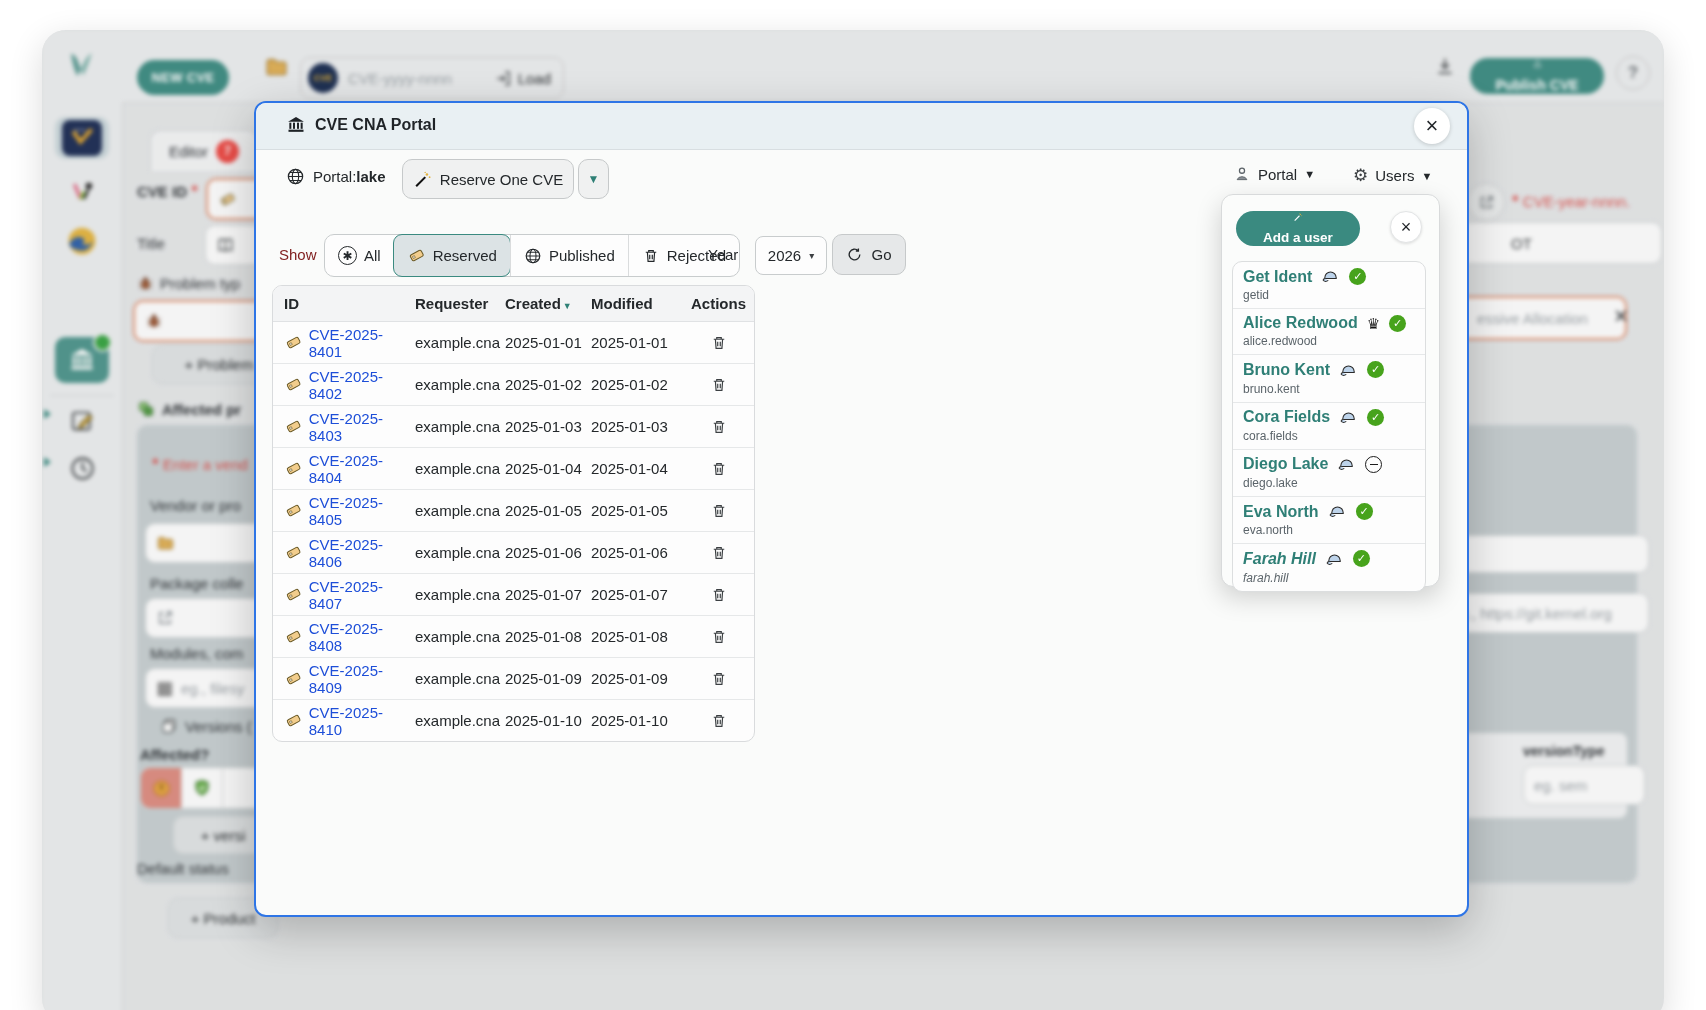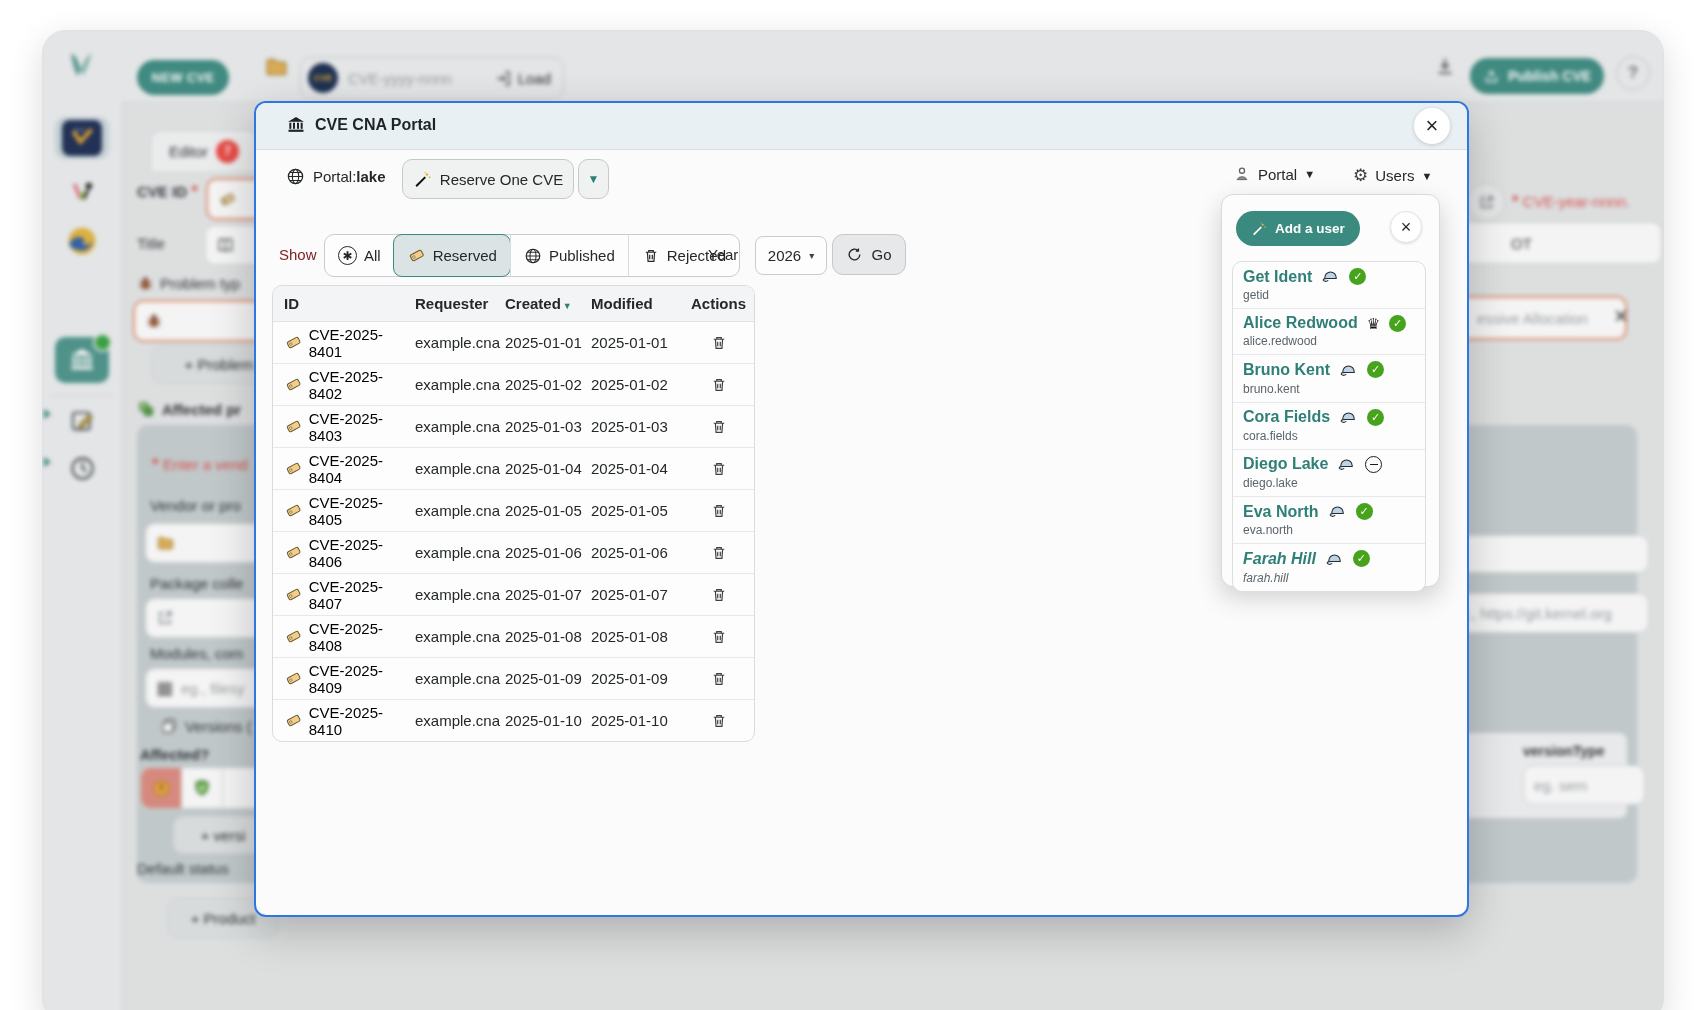--- a/index.html
+++ b/index.html
@@ -5,21 +5,21 @@
   html,body{margin:0;padding:0;background:#fff;font-family:"Liberation Sans","DejaVu Sans",sans-serif;}
   body{width:1706px;height:1010px;position:relative;overflow:hidden;-webkit-font-smoothing:antialiased;}
   .window{position:absolute;left:42px;top:30px;width:1622px;height:992px;background:#e4e6e7;border-radius:24px;box-shadow:0 10px 34px rgba(0,0,0,.14);overflow:hidden;}
   .bg{position:absolute;inset:0;filter:blur(2px);}
   .dim{position:absolute;inset:0;background:rgba(135,142,146,.08);}
   .ic{display:inline-block;vertical-align:middle;}
   svg.ic{fill:none;}
   
   .tbar{position:absolute;left:0;top:0;right:0;height:72px;background:#ebedee;border-bottom:1px solid #d2d5d6;}
   .vlogo{position:absolute;left:22px;top:18px;}
-  .pill{display:flex;align-items:center;justify-content:center;gap:8px;background:#3a8a80;color:#fff;font-weight:bold;border:none;border-radius:18px;cursor:pointer;}
+  .pill{display:flex;align-items:center;justify-content:center;gap:8px;background:#3a8a80;color:#fff;font-weight:bold;border:none;border-radius:18px;cursor:pointer;flex-direction:column;}
   .newcve{position:absolute;left:95px;top:30px;width:92px;height:35px;font-size:13px;letter-spacing:.3px;}
   .folder-btn{position:absolute;left:216px;top:24px;background:none;border:none;}
   .loadgrp{position:absolute;left:258px;top:27px;width:262px;height:40px;border:1px solid #c8cbcc;border-radius:10px;display:flex;align-items:center;}
   .cvebadge{width:30px;height:30px;border-radius:50%;background:#16294e;color:#e3af33;font-size:9px;font-weight:bold;display:flex;align-items:center;justify-content:center;margin-left:7px;}
   .loadgrp input{flex:1;border:none;background:transparent;outline:none;font-size:15px;color:#3c4043;padding:0 10px;min-width:0;}
   .loadgrp input::placeholder{color:#9aa1a6;}
   .load-btn{display:flex;align-items:center;gap:5px;background:none;border:none;font-size:15px;color:#24282b;padding:0 12px 0 4px;}
   .dl-btn{position:absolute;left:1386px;top:24px;background:none;border:none;color:#3c4043;}
   .publish{position:absolute;left:1428px;top:28px;width:134px;height:36px;font-size:14px;}
   .help-btn{position:absolute;left:1574px;top:26px;width:34px;height:34px;border-radius:50%;border:1.5px solid #c3c6c8;background:transparent;color:#6a7075;font-size:17px;font-weight:bold;}
@@ -59,32 +59,32 @@
   .reserve{position:absolute;left:146px;top:56px;width:172px;height:40px;}
   .reserve-dd{position:absolute;left:322px;top:56px;width:31px;height:40px;color:#2e7f75;font-size:12px;}
   .showlbl{position:absolute;left:23px;top:131px;height:41px;display:flex;align-items:center;font-size:15px;color:#7f1d1d;}
   .seggrp{position:absolute;left:68px;top:131px;height:41px;display:flex;align-items:stretch;background:#fdfdfd;border:1px solid #c8cccd;border-radius:10px;}
   .seg{display:flex;align-items:center;justify-content:center;gap:7px;font-size:15px;color:#24282b;border:none;background:transparent;padding:0 13px;border-left:1px solid #dadcdd;}
   .seg:first-child{border-left:none;}
   .seg.on{background:#dce3e5;border:1.5px solid #3a8a80;border-radius:9px;margin:-1px -1px -1px -1px;}
   .yearlbl{position:absolute;left:452px;top:131px;height:41px;display:flex;align-items:center;font-size:15px;color:#24282b;}
   .yearsel{position:absolute;left:499px;top:133px;width:70px;height:37px;background:#fdfdfd;border:1px solid #c8cccd;border-radius:8px;display:flex;align-items:center;justify-content:center;gap:8px;font-size:15px;color:#24282b;}
   .chev{font-size:10px;color:#3c4043;}
-  .gobtn{position:absolute;left:576px;top:131px;width:74px;height:41px;background:#e6e8e9;border-radius:11px;}
+  .gobtn{position:absolute;left:576px;top:131px;width:74px;height:41px;background:#e6e8e9;}
   
   .tbl{position:absolute;left:16px;top:182px;width:481px;background:#fdfdfd;border:1px solid #d9dbdd;border-radius:10px;overflow:hidden;}
   .thead{display:flex;align-items:center;height:35px;background:#f3f4f5;border-bottom:1px solid #e0e2e4;font-weight:bold;font-size:15px;color:#24282b;}
   .trow{display:flex;align-items:center;height:41px;border-bottom:1px solid #e6e8e9;font-size:15px;color:#24282b;}
   .trow:last-child{border-bottom:none;}
   .c-id{width:131px;padding-left:11px;display:flex;align-items:center;gap:6px;}
   .c-req{width:90px;}
   .c-cre{width:86px;}
   .c-mod{width:92px;}
   .c-act{flex:1;display:flex;justify-content:center;}
-  .cve-link{color:#000000;text-decoration:none;cursor:pointer;}
+  .cve-link{color:#1d4ed8;text-decoration:none;cursor:pointer;}
   .sort{font-size:9px;color:#2e8076;margin-left:2px;}
   .trash-btn{background:none;border:none;color:#3c4043;padding:2px;}
   
   .menu{position:absolute;top:62px;display:flex;align-items:center;gap:7px;font-size:15px;color:#24282b;cursor:pointer;}
   .menu .dd{font-size:11px;color:#24282b;}
   .gear{font-size:17px;color:#3c4043;}
   
   .pop{position:absolute;left:965px;top:91px;width:217px;height:391px;background:#fbfcfb;border:1px solid #d8dadb;border-radius:12px;box-shadow:0 10px 26px rgba(0,0,0,.18);}
   .addpill{position:absolute;left:14px;top:16px;width:124px;height:35px;border-radius:18px;font-size:13.5px;}
   .popclose{position:absolute;left:168px;top:16px;width:32px;height:32px;border-radius:50%;background:#fff;border:1px solid #e3e5e6;box-shadow:0 1px 3px rgba(0,0,0,.12);font-size:18px;color:#1f2327;line-height:1;}

